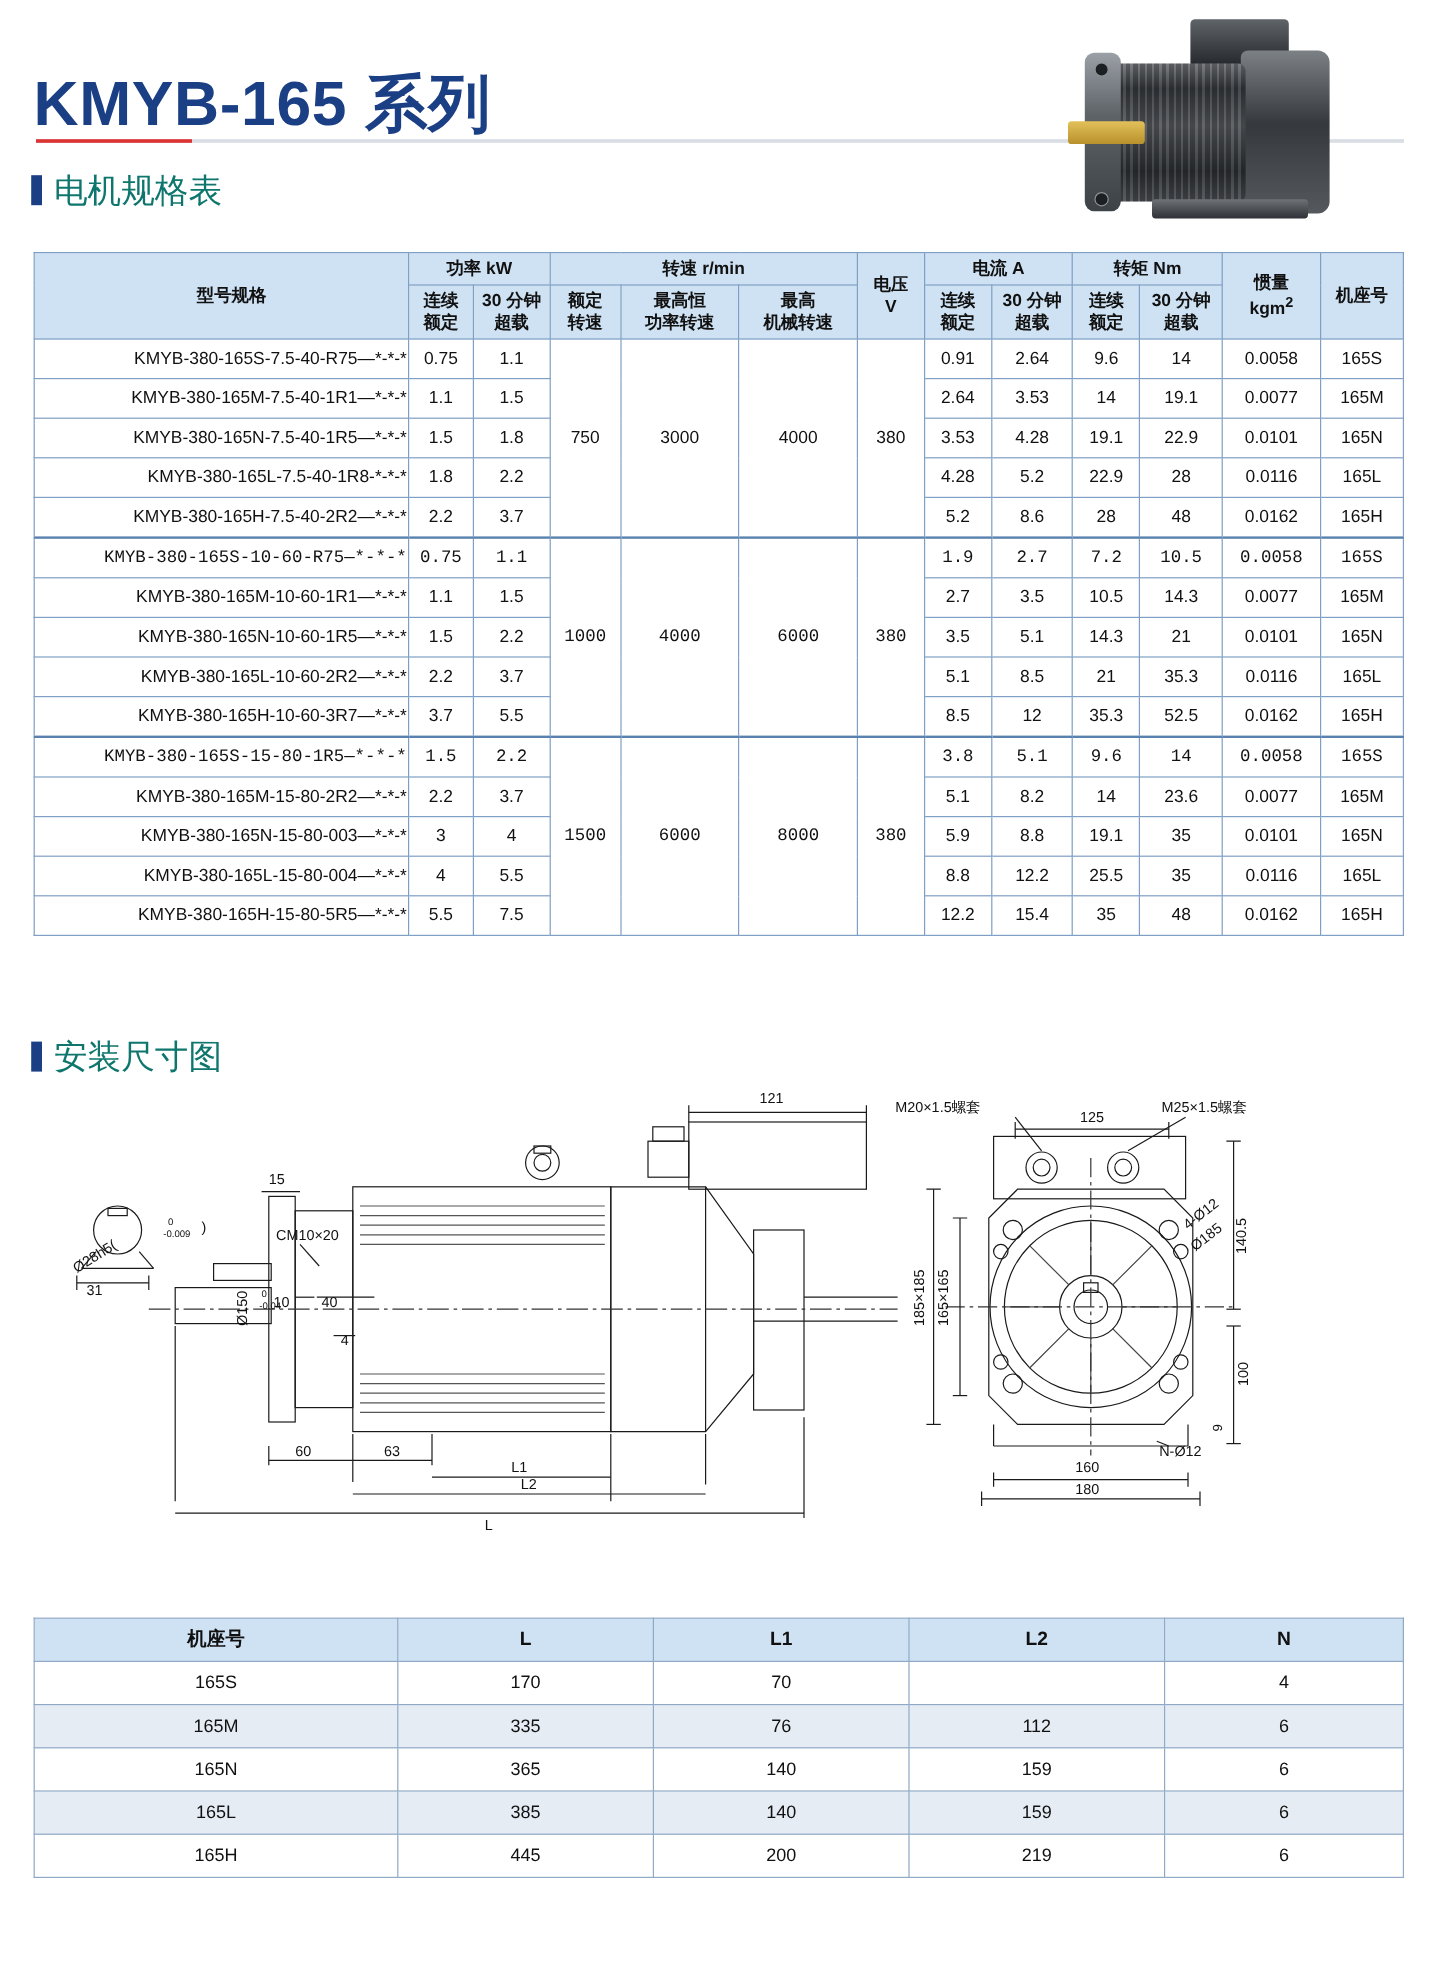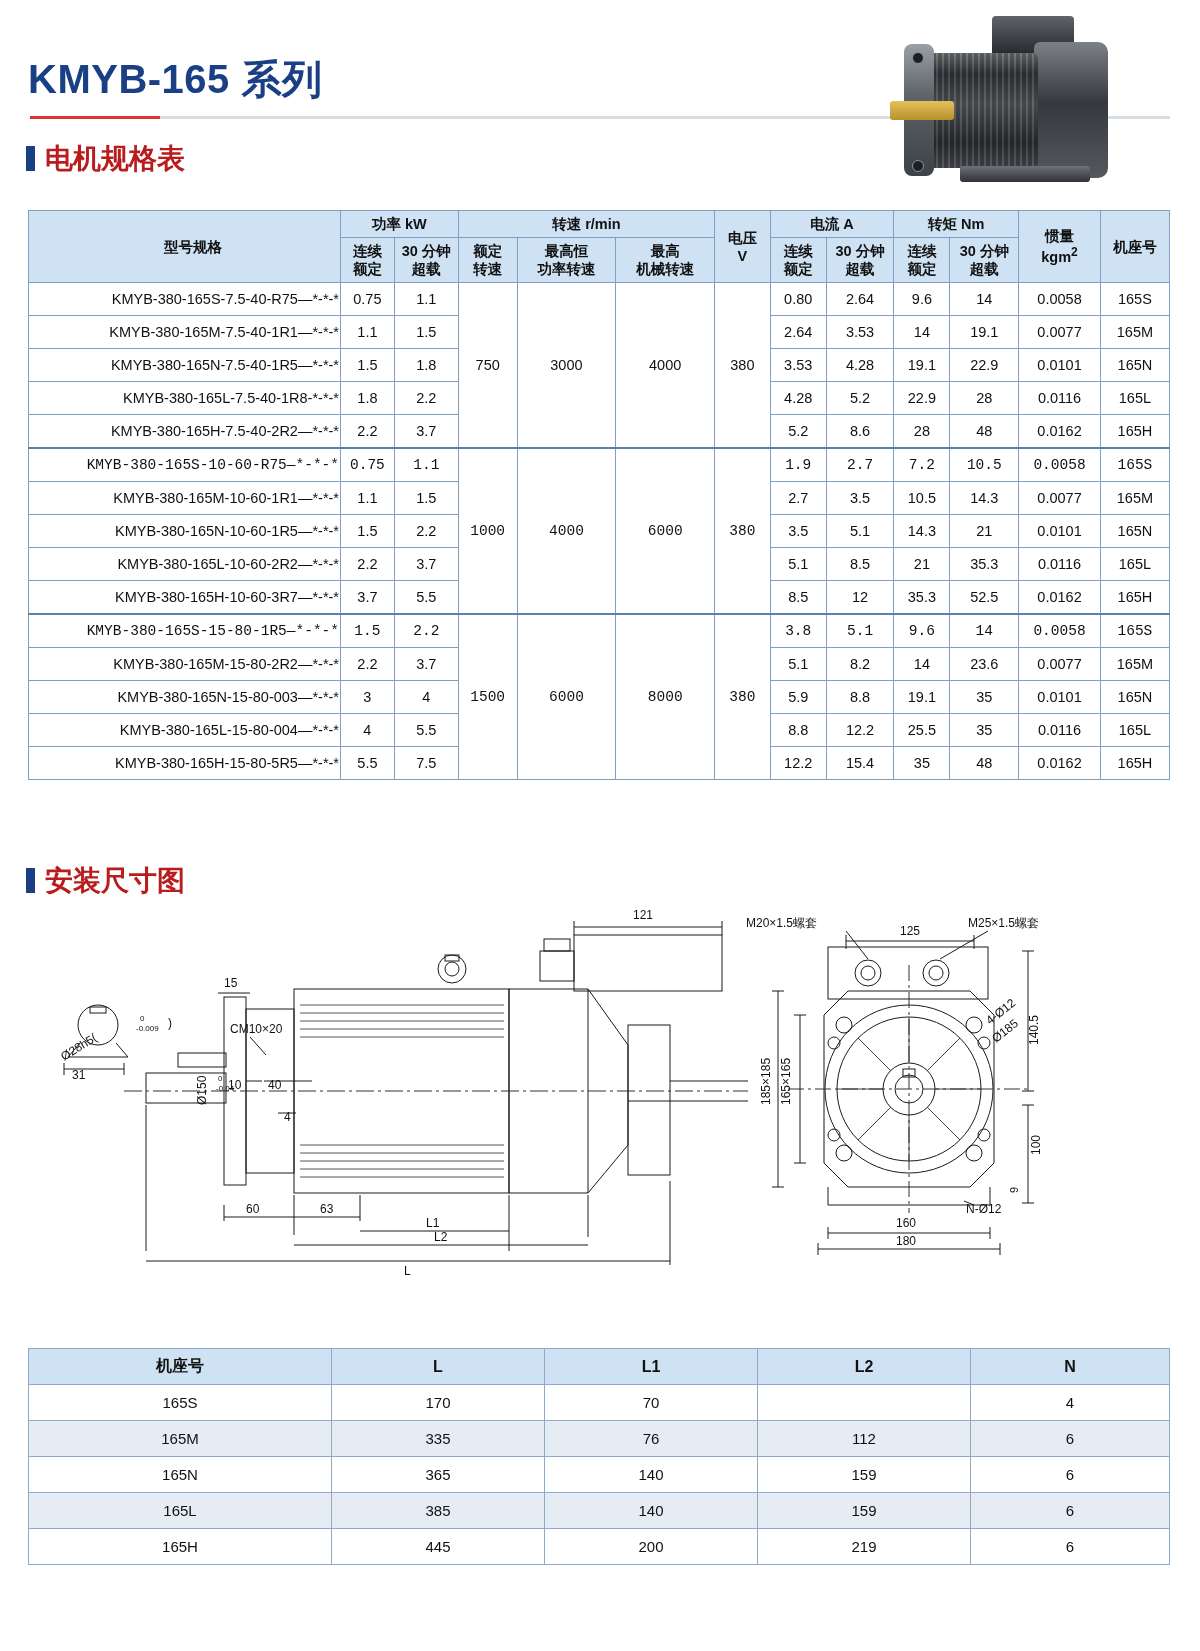--- a/index.html
+++ b/index.html
@@ -6,30 +6,30 @@
   body{
     width:1200px;height:1651px;background:#ffffff;
     font-family:"Liberation Sans","DejaVu Sans",sans-serif;
     color:#111;position:relative;overflow:hidden;
   }
   .page{position:relative;width:1200px;height:1651px;}
 
   
   .title{
     position:absolute;left:28px;top:52px;
-    font-size:40px;font-weight:bold;color:#1b3f84;letter-spacing:.5px;
+    font-size:52px;font-weight:bold;color:#1b3f84;letter-spacing:.5px;
   }
   .title-rule{
     position:absolute;left:30px;top:116px;width:1140px;height:3px;background:#d9dde4;
   }
   .title-rule-accent{
     position:absolute;left:30px;top:116px;width:130px;height:3px;background:#d33;
   }
 
-  .sec-head{position:absolute;font-size:28px;font-weight:bold;color:#b91c1c;}
+  .sec-head{position:absolute;font-size:28px;font-weight:normal;color:#0f766e;}
   .sec-head .bar{
     display:inline-block;width:9px;height:25px;background:#1b3f84;
     margin-right:10px;vertical-align:-3px;
   }
   #sec1{left:26px;top:140px;}
   #sec2{left:26px;top:862px;}
 
   
   .photo{position:absolute;left:900px;top:8px;width:290px;height:190px;}
   .ph-body{
@@ -165,21 +165,21 @@
     <tbody>
 
       <tr>
         <td class="model">KMYB-380-165S-7.5-40-R75—*-*-*</td>
         <td>0.75</td>
         <td>1.1</td>
         <td rowspan="5">750</td>
         <td rowspan="5">3000</td>
         <td rowspan="5">4000</td>
         <td rowspan="5">380</td>
-        <td>0.80</td>
+        <td>0.91</td>
         <td>2.64</td>
         <td>9.6</td>
         <td>14</td>
         <td>0.0058</td>
         <td>165S</td>
       </tr>
       <tr>
         <td class="model">KMYB-380-165M-7.5-40-1R1—*-*-*</td>
         <td>1.1</td>
         <td>1.5</td>

